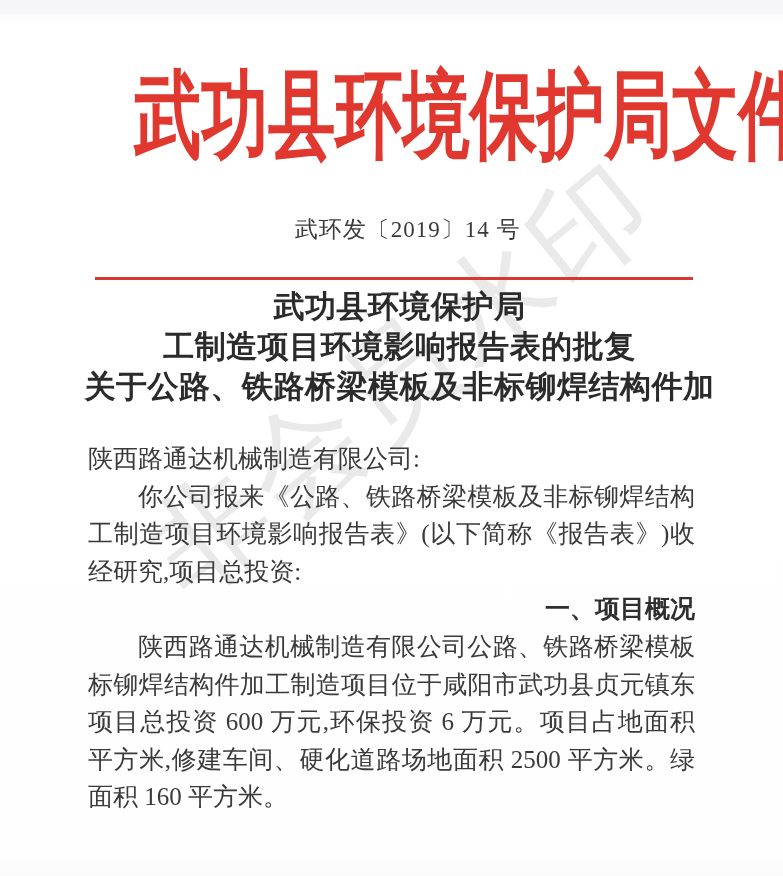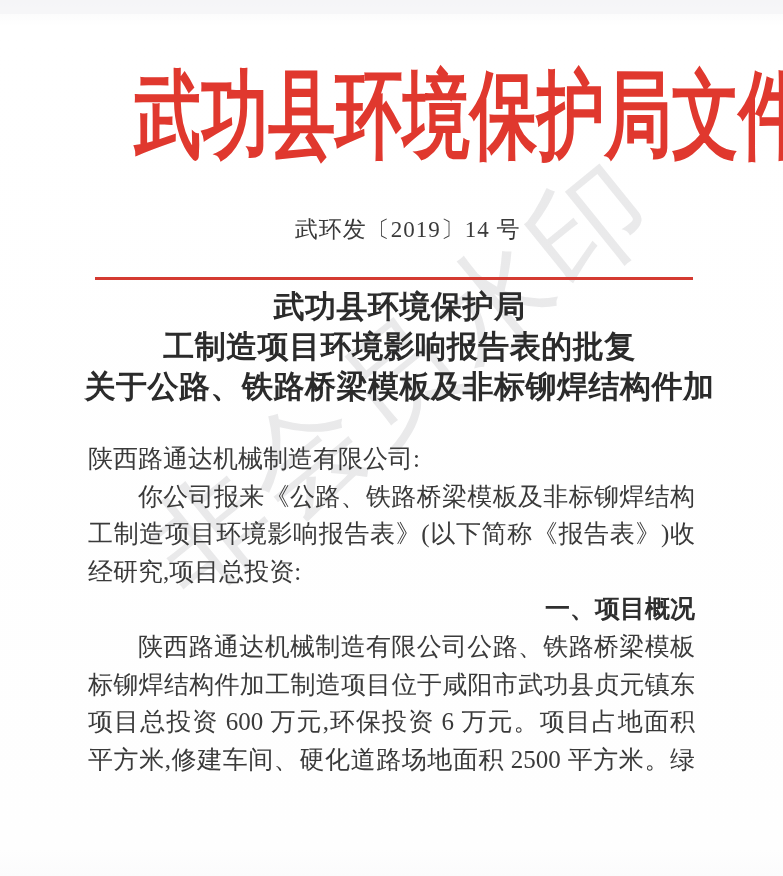--- a/index.html
+++ b/index.html
@@ -101,16 +101,17 @@
     <div class="body-block">
       <div class="line">陕西路通达机械制造有限公司:</div>
       <div class="line full indent">你公司报来《公路、铁路桥梁模板及非标铆焊结构件加</div>
       <div class="line full">工制造项目环境影响报告表》(以下简称《报告表》)收悉。</div>
       <div class="line">经研究,项目总投资:</div>
       <div class="line section-heading indent">一、项目概况</div>
       <div class="line full indent">陕西路通达机械制造有限公司公路、铁路桥梁模板及非</div>
       <div class="line full">标铆焊结构件加工制造项目位于咸阳市武功县贞元镇东段,</div>
       <div class="line full">项目总投资 600 万元,环保投资 6 万元。项目占地面积 1992</div>
       <div class="line full">平方米,修建车间、硬化道路场地面积 2500 平方米。绿化</div>
+      <div class="line">面积 160 平方米。</div>
     </div>
 
   </div>
 </div>
 
 </body></html>

